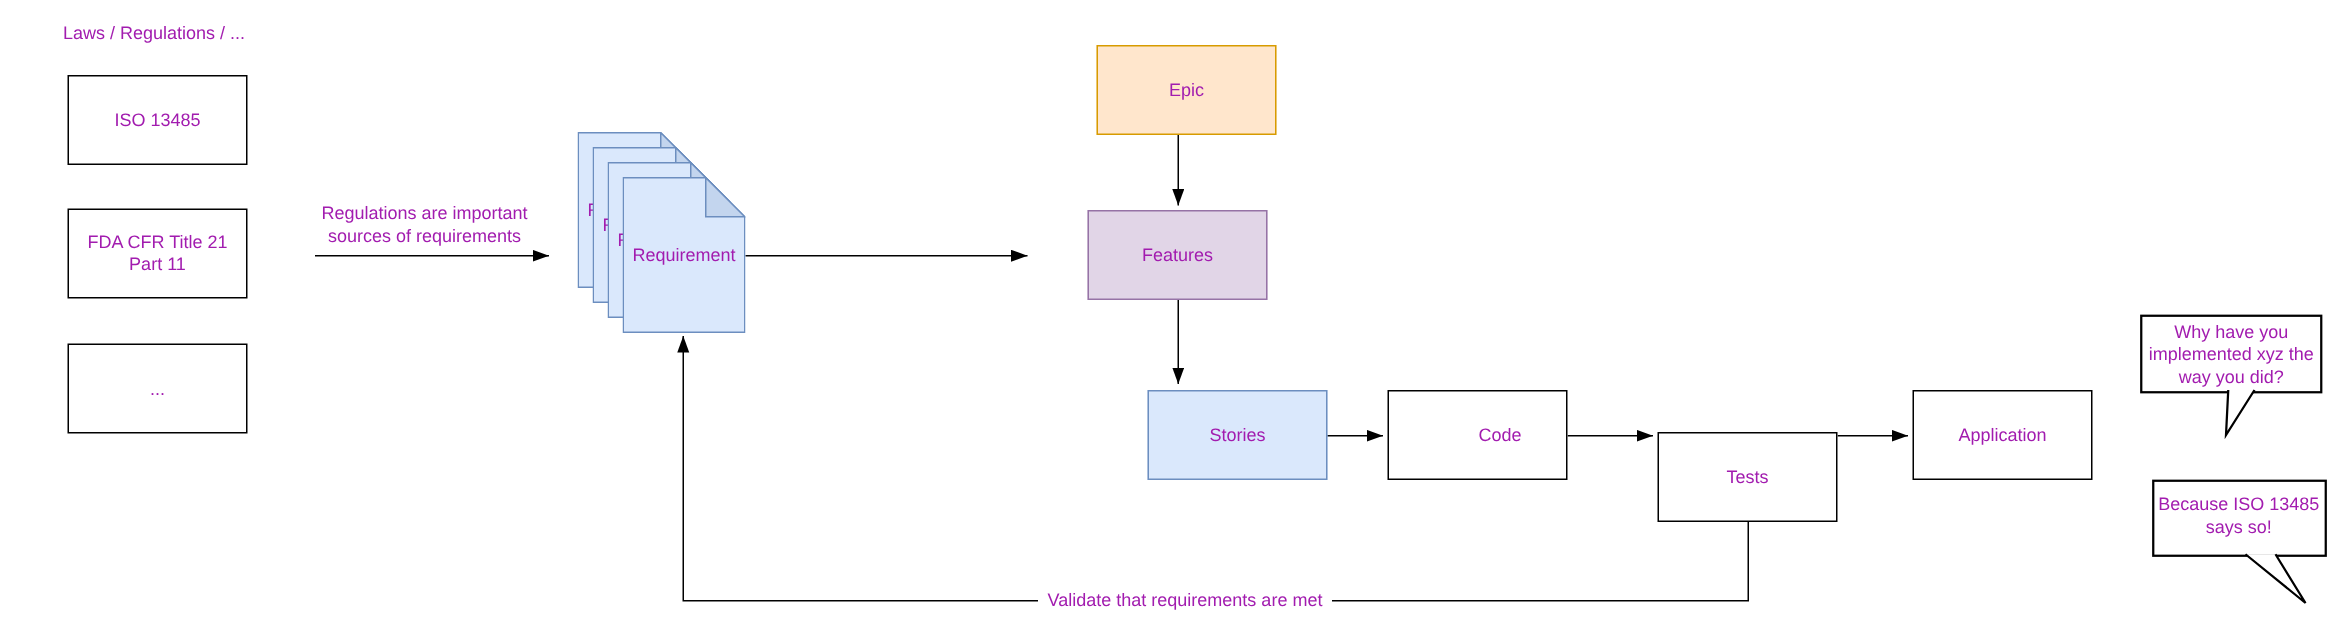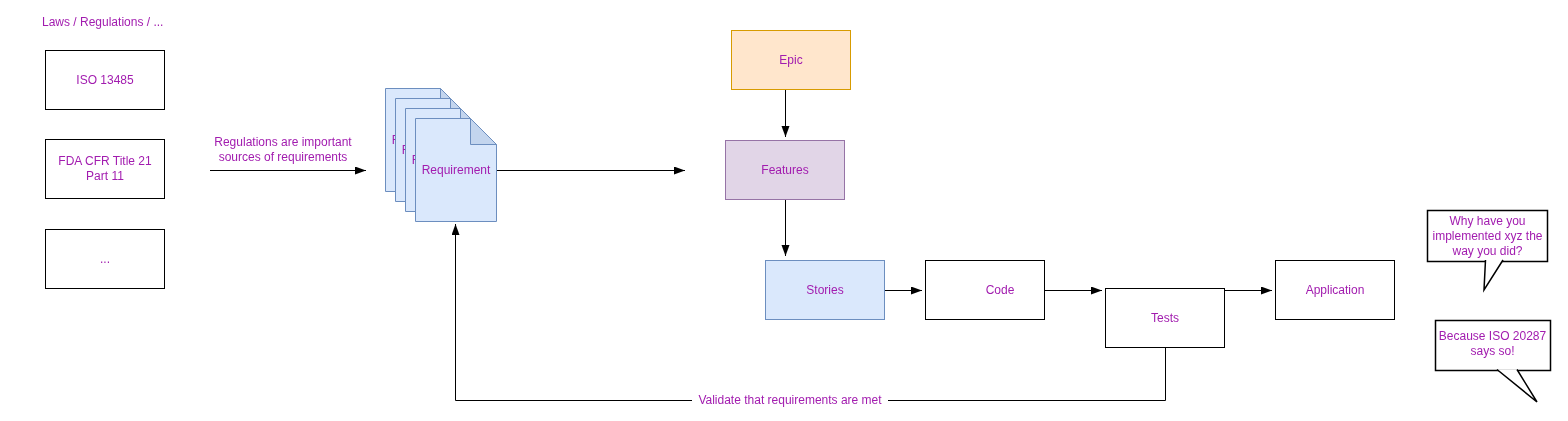--- a/index.html
+++ b/index.html
@@ -126,16 +126,16 @@
     <span>Application</span>
   </div>
 
   <div class="edge-label" style="left:198px;top:135px;width:170px;">Regulations are important
 sources of requirements</div>
   <div class="edge-label bg" style="left:649px;top:393px;width:196px;margin-left:43px;">Validate that requirements are met</div>
 
   <div class="bubble-text" style="left:1427px;top:214px;width:121px;">Why have you
 implemented xyz the
 way you did?</div>
-  <div class="bubble-text" style="left:1435px;top:329px;width:115px;">Because ISO 20287
+  <div class="bubble-text" style="left:1435px;top:329px;width:115px;">Because ISO 13485
 says so!</div>
 
 </div>
 
 </body></html>

